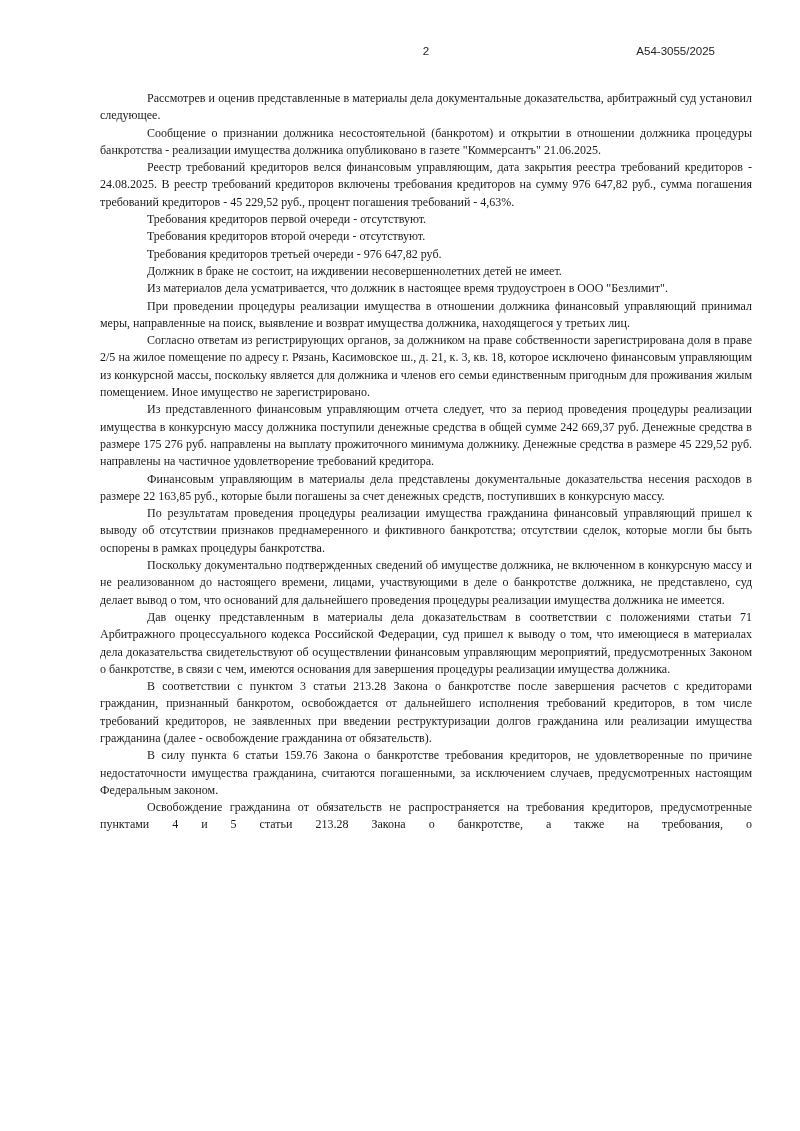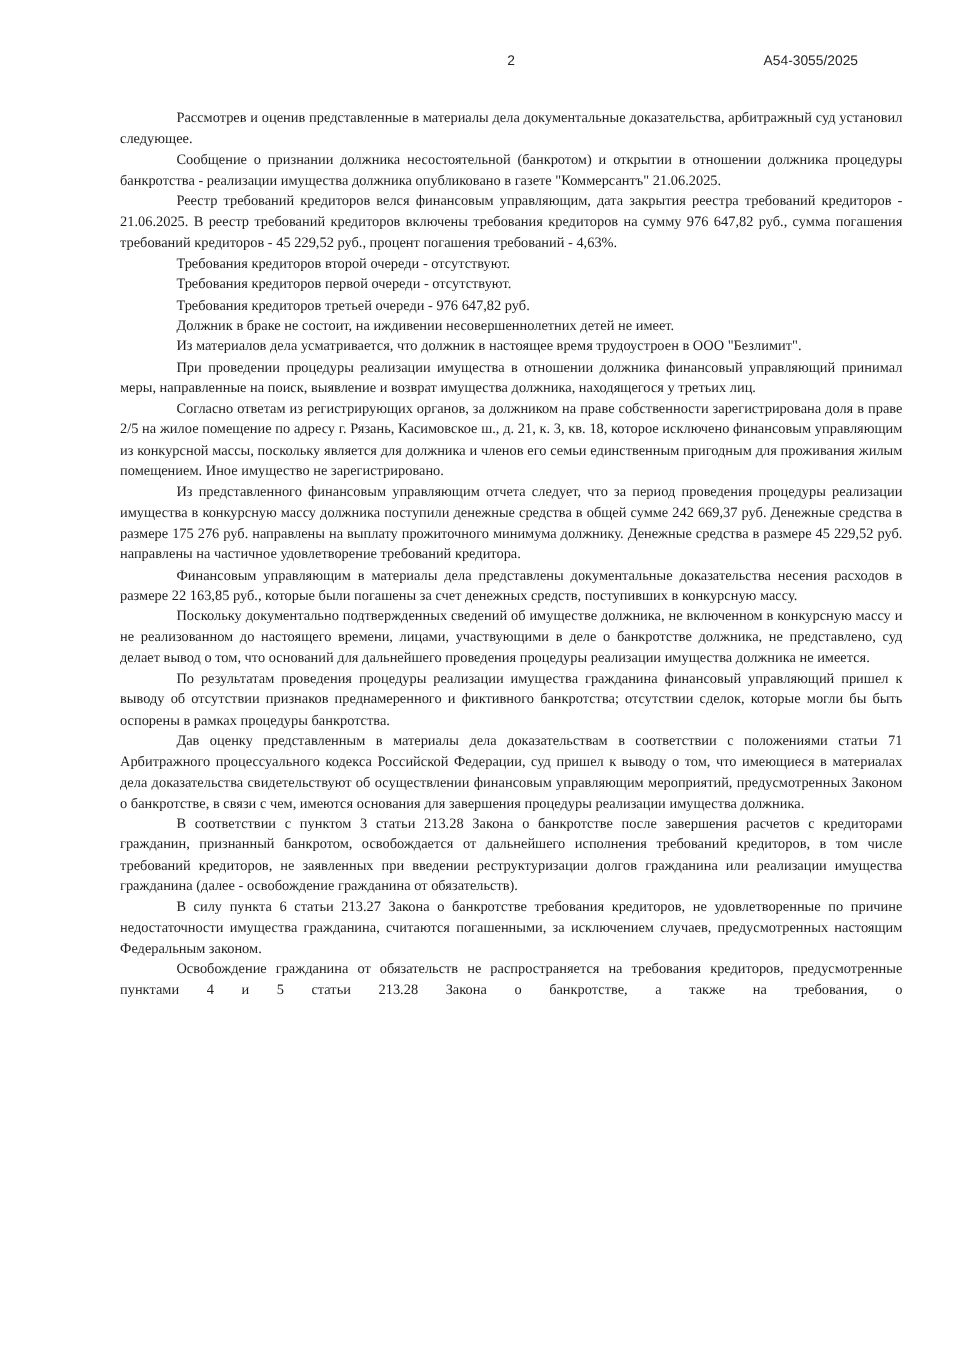--- a/index.html
+++ b/index.html
@@ -66,31 +66,31 @@
 
   <div class="page-header">
     <div class="page-number">2</div>
     <div class="case-number">А54-3055/2025</div>
   </div>
 
   <div class="doc-body">
 
   <p class="para">Рассмотрев и оценив представленные в материалы дела документальные  доказательства, арбитражный суд установил следующее.</p>
       <p class="para">Сообщение о признании должника несостоятельной (банкротом) и открытии в отношении должника процедуры банкротства - реализации имущества должника опубликовано в газете "Коммерсантъ" 21.06.2025.</p>
-      <p class="para">Реестр требований кредиторов велся финансовым управляющим, дата закрытия реестра требований кредиторов - 21.06.2025. В реестр требований кредиторов включены требования кредиторов на сумму 976 647,82 руб., сумма погашения требований кредиторов - 45 229,52 руб., процент погашения требований - 4,63%.</p>
+      <p class="para">Реестр требований кредиторов велся финансовым управляющим, дата закрытия реестра требований кредиторов - 24.08.2025. В реестр требований кредиторов включены требования кредиторов на сумму 976 647,82 руб., сумма погашения требований кредиторов - 45 229,52 руб., процент погашения требований - 4,63%.</p>
+      <p class="para">Требования кредиторов первой очереди - отсутствуют.</p>
       <p class="para">Требования кредиторов второй очереди  - отсутствуют.</p>
-      <p class="para">Требования кредиторов первой очереди - отсутствуют.</p>
       <p class="para">Требования кредиторов третьей очереди - 976 647,82 руб.</p>
       <p class="para">Должник в браке не состоит, на иждивении несовершеннолетних детей не имеет.</p>
       <p class="para">Из материалов дела усматривается, что должник в настоящее время трудоустроен в ООО "Безлимит".</p>
       <p class="para">При проведении процедуры реализации имущества в отношении должника финансовый управляющий принимал меры, направленные на поиск, выявление и возврат имущества должника, находящегося у третьих лиц.</p>
       <p class="para">Согласно ответам из регистрирующих органов, за должником на праве собственности зарегистрирована доля в праве 2/5 на жилое помещение по адресу г. Рязань, Касимовское ш., д. 21, к. 3, кв. 18, которое исключено финансовым управляющим из конкурсной массы, поскольку является для должника и членов его семьи единственным пригодным для проживания жилым помещением. Иное имущество не зарегистрировано.</p>
       <p class="para">Из представленного финансовым управляющим отчета следует, что за период проведения процедуры реализации имущества в конкурсную массу должника поступили денежные средства в общей сумме 242 669,37 руб. Денежные средства в размере 175 276 руб. направлены на выплату прожиточного минимума должнику. Денежные средства в размере 45 229,52 руб. направлены на частичное удовлетворение требований кредитора.</p>
       <p class="para">Финансовым управляющим в материалы дела представлены документальные доказательства несения расходов в размере 22 163,85 руб., которые были погашены за счет денежных средств, поступивших в конкурсную массу.</p>
+      <p class="para">По результатам проведения процедуры реализации имущества гражданина финансовый управляющий пришел к выводу об отсутствии признаков преднамеренного и фиктивного банкротства; отсутствии сделок, которые могли бы быть оспорены в рамках процедуры банкротства.</p>
       <p class="para">Поскольку документально подтвержденных сведений об имуществе должника, не включенном в конкурсную массу и не реализованном до настоящего времени, лицами, участвующими в деле о банкротстве должника, не представлено, суд делает вывод о том, что оснований для дальнейшего проведения процедуры реализации имущества должника не имеется.</p>
-      <p class="para">По результатам проведения процедуры реализации имущества гражданина финансовый управляющий пришел к выводу об отсутствии признаков преднамеренного и фиктивного банкротства; отсутствии сделок, которые могли бы быть оспорены в рамках процедуры банкротства.</p>
       <p class="para">Дав оценку представленным в материалы дела доказательствам в соответствии с положениями статьи 71 Арбитражного процессуального кодекса Российской Федерации, суд пришел к выводу о том, что имеющиеся в материалах дела доказательства свидетельствуют об осуществлении финансовым управляющим мероприятий, предусмотренных Законом о банкротстве, в связи с чем, имеются основания для завершения процедуры реализации имущества должника.</p>
       <p class="para">В соответствии с пунктом 3 статьи 213.28 Закона о банкротстве  после завершения расчетов с кредиторами гражданин, признанный банкротом, освобождается от дальнейшего исполнения требований кредиторов, в том числе требований кредиторов, не заявленных при введении реструктуризации долгов гражданина или реализации имущества гражданина (далее - освобождение гражданина от обязательств).</p>
-      <p class="para">В силу пункта 6 статьи 213.27 Закона о банкротстве  требования кредиторов, не удовлетворенные по причине недостаточности имущества гражданина, считаются погашенными, за исключением случаев, предусмотренных настоящим Федеральным законом.</p>
+      <p class="para">В силу пункта 6 статьи 159.76 Закона о банкротстве  требования кредиторов, не удовлетворенные по причине недостаточности имущества гражданина, считаются погашенными, за исключением случаев, предусмотренных настоящим Федеральным законом.</p>
       <p class="para">Освобождение гражданина от обязательств не распространяется на требования кредиторов, предусмотренные пунктами 4 и 5 статьи 213.28 Закона о банкротстве, а также на требования, о</p>
     </div>
 
 </div>
 
 </body></html>

